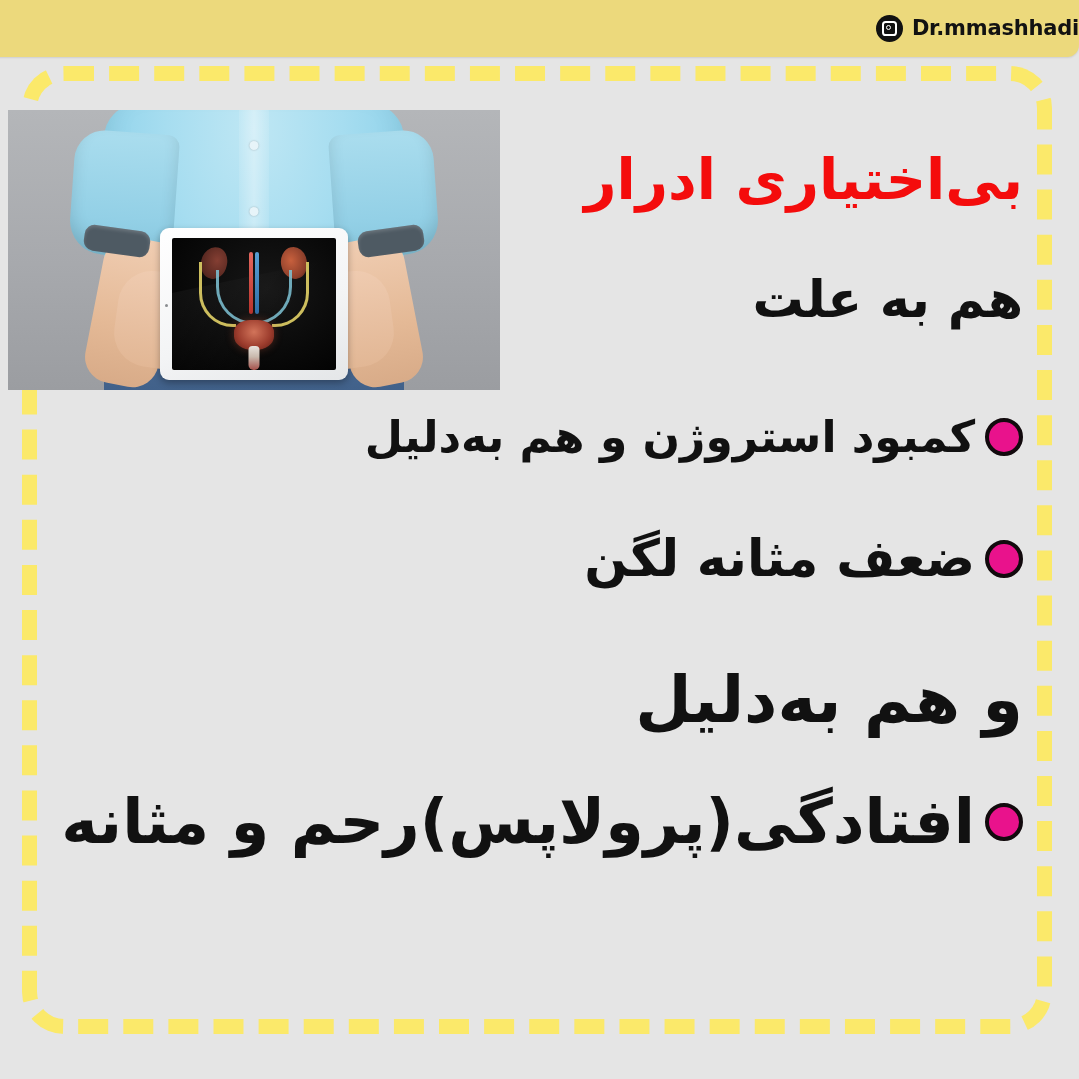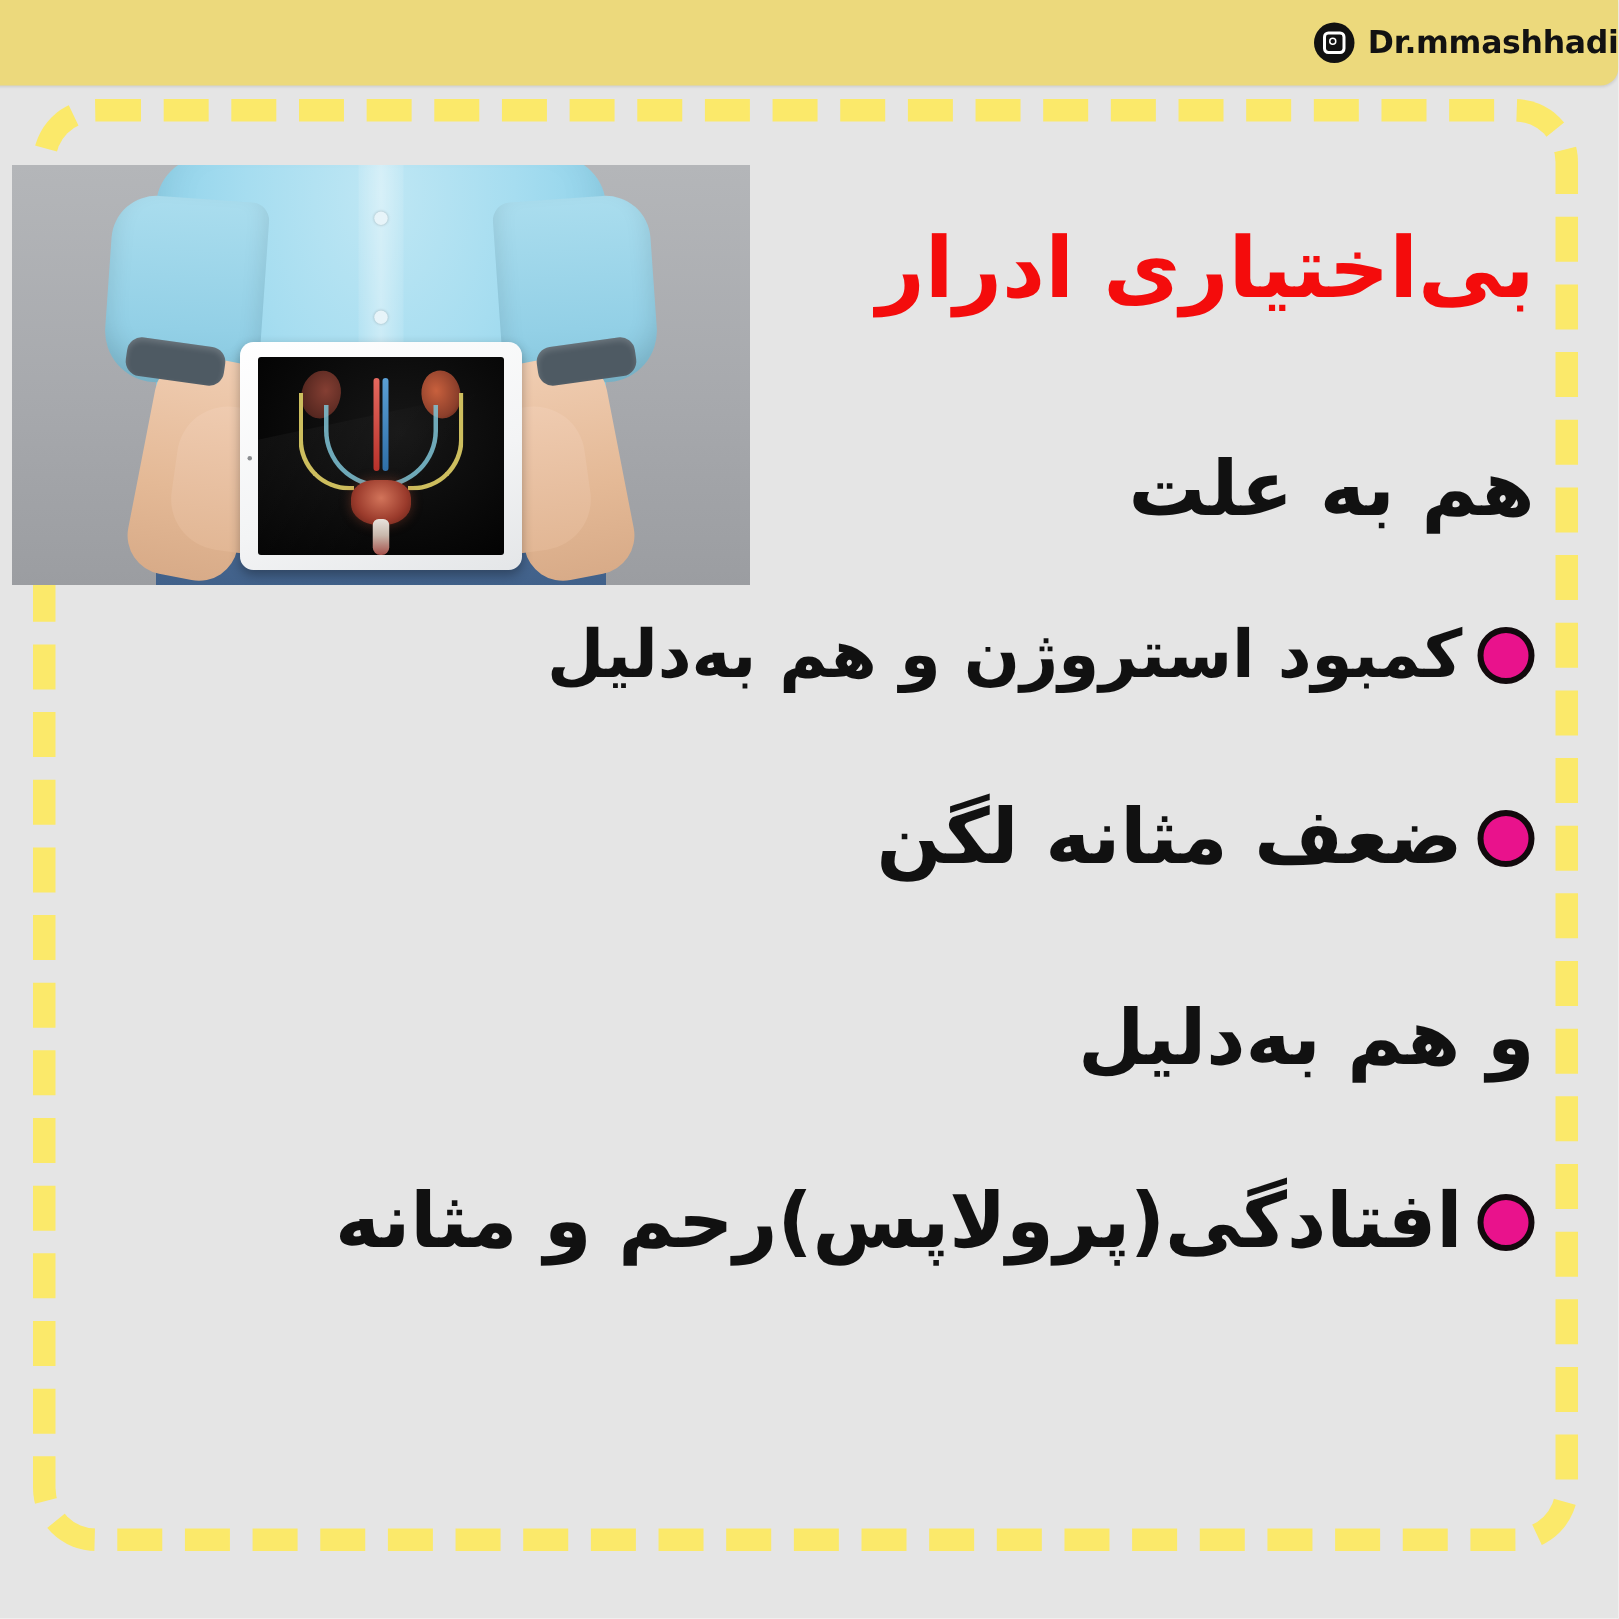--- a/index.html
+++ b/index.html
@@ -251,25 +251,25 @@
     font-weight:700;
     color:#111111;
     line-height:1;
   }
   #title-line{
     top:152px;
     font-size:56px;
     color:#f40c0c;
     letter-spacing:-1px;
   }
-  #line-2{top:301px;font-size:51px;text-align:center;}
+  #line-2{top:274px;font-size:51px;text-align:center;}
   #line-3{top:415px;font-size:44px;}
   #line-4{top:533px;font-size:51px;}
-  #line-5{top:667px;font-size:51px;}
-  #line-6{top:789px;font-size:51px;}
+  #line-5{top:667px;font-size:65px;}
+  #line-6{top:789px;font-size:62px;}
   #line-7{top:915px;font-size:51px;}
 
   .bullet-row{display:inline-flex;align-items:center;gap:10px;direction:rtl;}
   .bullet{
     display:inline-block;
     width:38px;height:38px;flex:0 0 38px;
     border-radius:50%;
     background:#e9128c;
     border:4px solid #120a0d;
     box-sizing:border-box;

